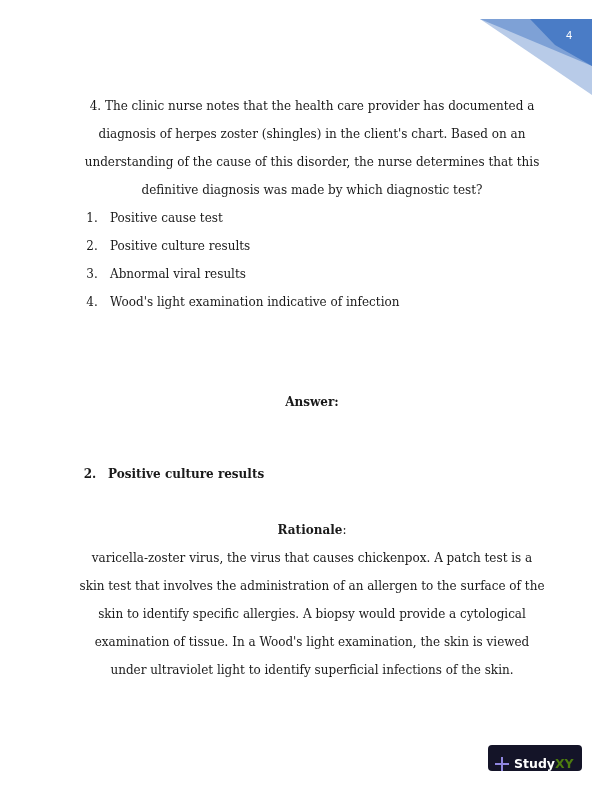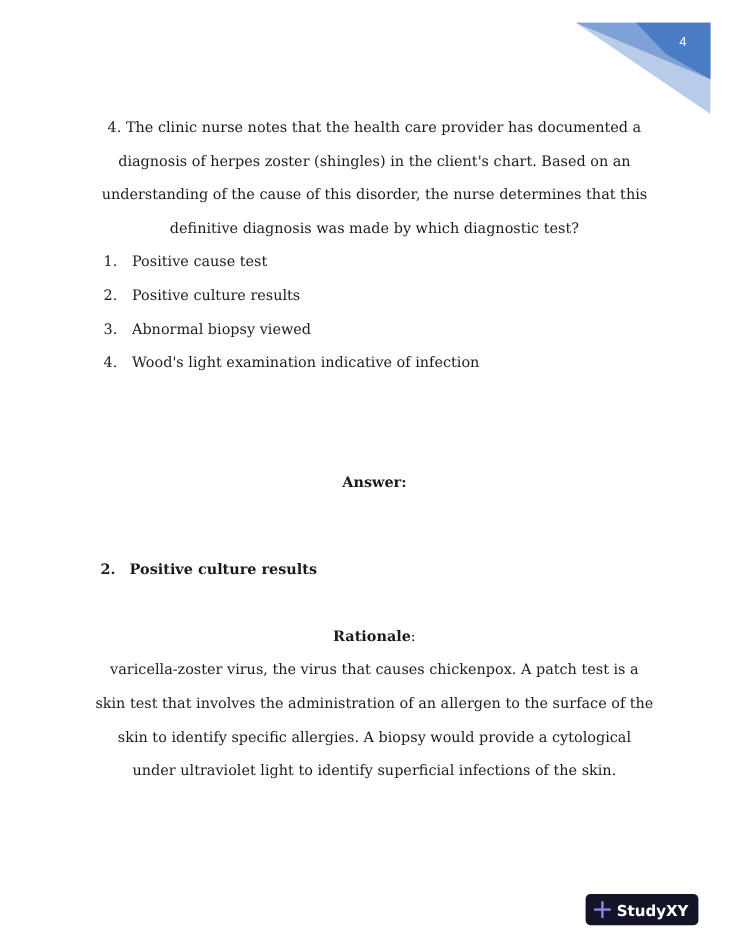--- a/index.html
+++ b/index.html
@@ -10,27 +10,27 @@
                 font-family: "Liberation Sans", sans-serif; }
     .content { position: absolute; left: 72px; top: 96px; width: 480px; font-size: 12px; text-align: center; }
     .line { height: 28px; line-height: 20px; white-space: nowrap; }
     .opt { display: flex; }
     .opt .num { width: 36px; padding-left: 2px; }
     .bold { font-weight: bold; margin-top: 44px; }
     .ans { display: flex; }
     .ans .num { width: 36px; }
     .gap { height: 28px; }
     .badge { position: absolute; left: 488px; top: 745px; width: 94px; height: 26px;
-             background: #141428; border-radius: 4px; display: flex; align-items: center;
+             background: #141428; border-radius: 4px; display: flex; align-items: flex-end;
              font-family: "DejaVu Sans", sans-serif; font-weight: bold; font-size: 12.5px; color: #ffffff; }
     .badge .plus { width: 14px; height: 14px; margin: 0 5px 0 7px; position: relative; }
     .badge .plus::before, .badge .plus::after { content: ""; position: absolute; background: #8f86e0; }
     .badge .plus::before { left: 6px; top: 0; width: 2px; height: 14px; }
     .badge .plus::after { top: 6px; left: 0; width: 14px; height: 2px; }
-    .badge .xy { color: #ffffff; }
+    .badge .xy { color: #4d7c0f; }
   </style>
 </head>
 <body>
 
 <svg class="corner" viewBox="0 0 142 100">
   <polygon points="10,19 122,19 122,95" fill="#b8cbe8"></polygon>
   <polygon points="10,19 122,19 122,66 60,40" fill="#7ea1d6"></polygon>
   <polygon points="60,19 122,19 122,66 85,45" fill="#4a7cc6"></polygon>
 </svg>
 <div class="page-num">4</div>
@@ -46,39 +46,40 @@
     <div class="line opt">
       <span class="num">1.</span>
       <span>Positive cause test</span>
     </div>
     <div class="line opt">
       <span class="num">2.</span>
       <span>Positive culture results</span>
     </div>
     <div class="line opt">
       <span class="num">3.</span>
-      <span>Abnormal biopsy viewed</span>
+      <span>Abnormal viral results</span>
     </div>
     <div class="line opt">
       <span class="num">4.</span>
       <span>Wood's light examination indicative of infection</span>
     </div>
   </div>
   <div class="gap"></div>
   <div class="line bold">Answer:</div>
   <div class="line ans bold">
     <span class="num">2.</span>
     <span>Positive culture results</span>
   </div>
   <div class="gap"></div>
   <div class="line"><span class="bold">Rationale</span><span>:</span></div>
   <div>
     <div class="line">varicella-zoster virus, the virus that causes chickenpox. A patch test is a</div>
     <div class="line">skin test that involves the administration of an allergen to the surface of the</div>
     <div class="line">skin to identify specific allergies. A biopsy would provide a cytological</div>
+    <div class="line">examination of tissue. In a Wood's light examination, the skin is viewed</div>
     <div class="line">under ultraviolet light to identify superficial infections of the skin.</div>
   </div>
 </div>
 
 <div class="badge">
   <span class="plus"></span>
   <span>Study</span>
     <span class="xy">XY</span>
 </div>
 

